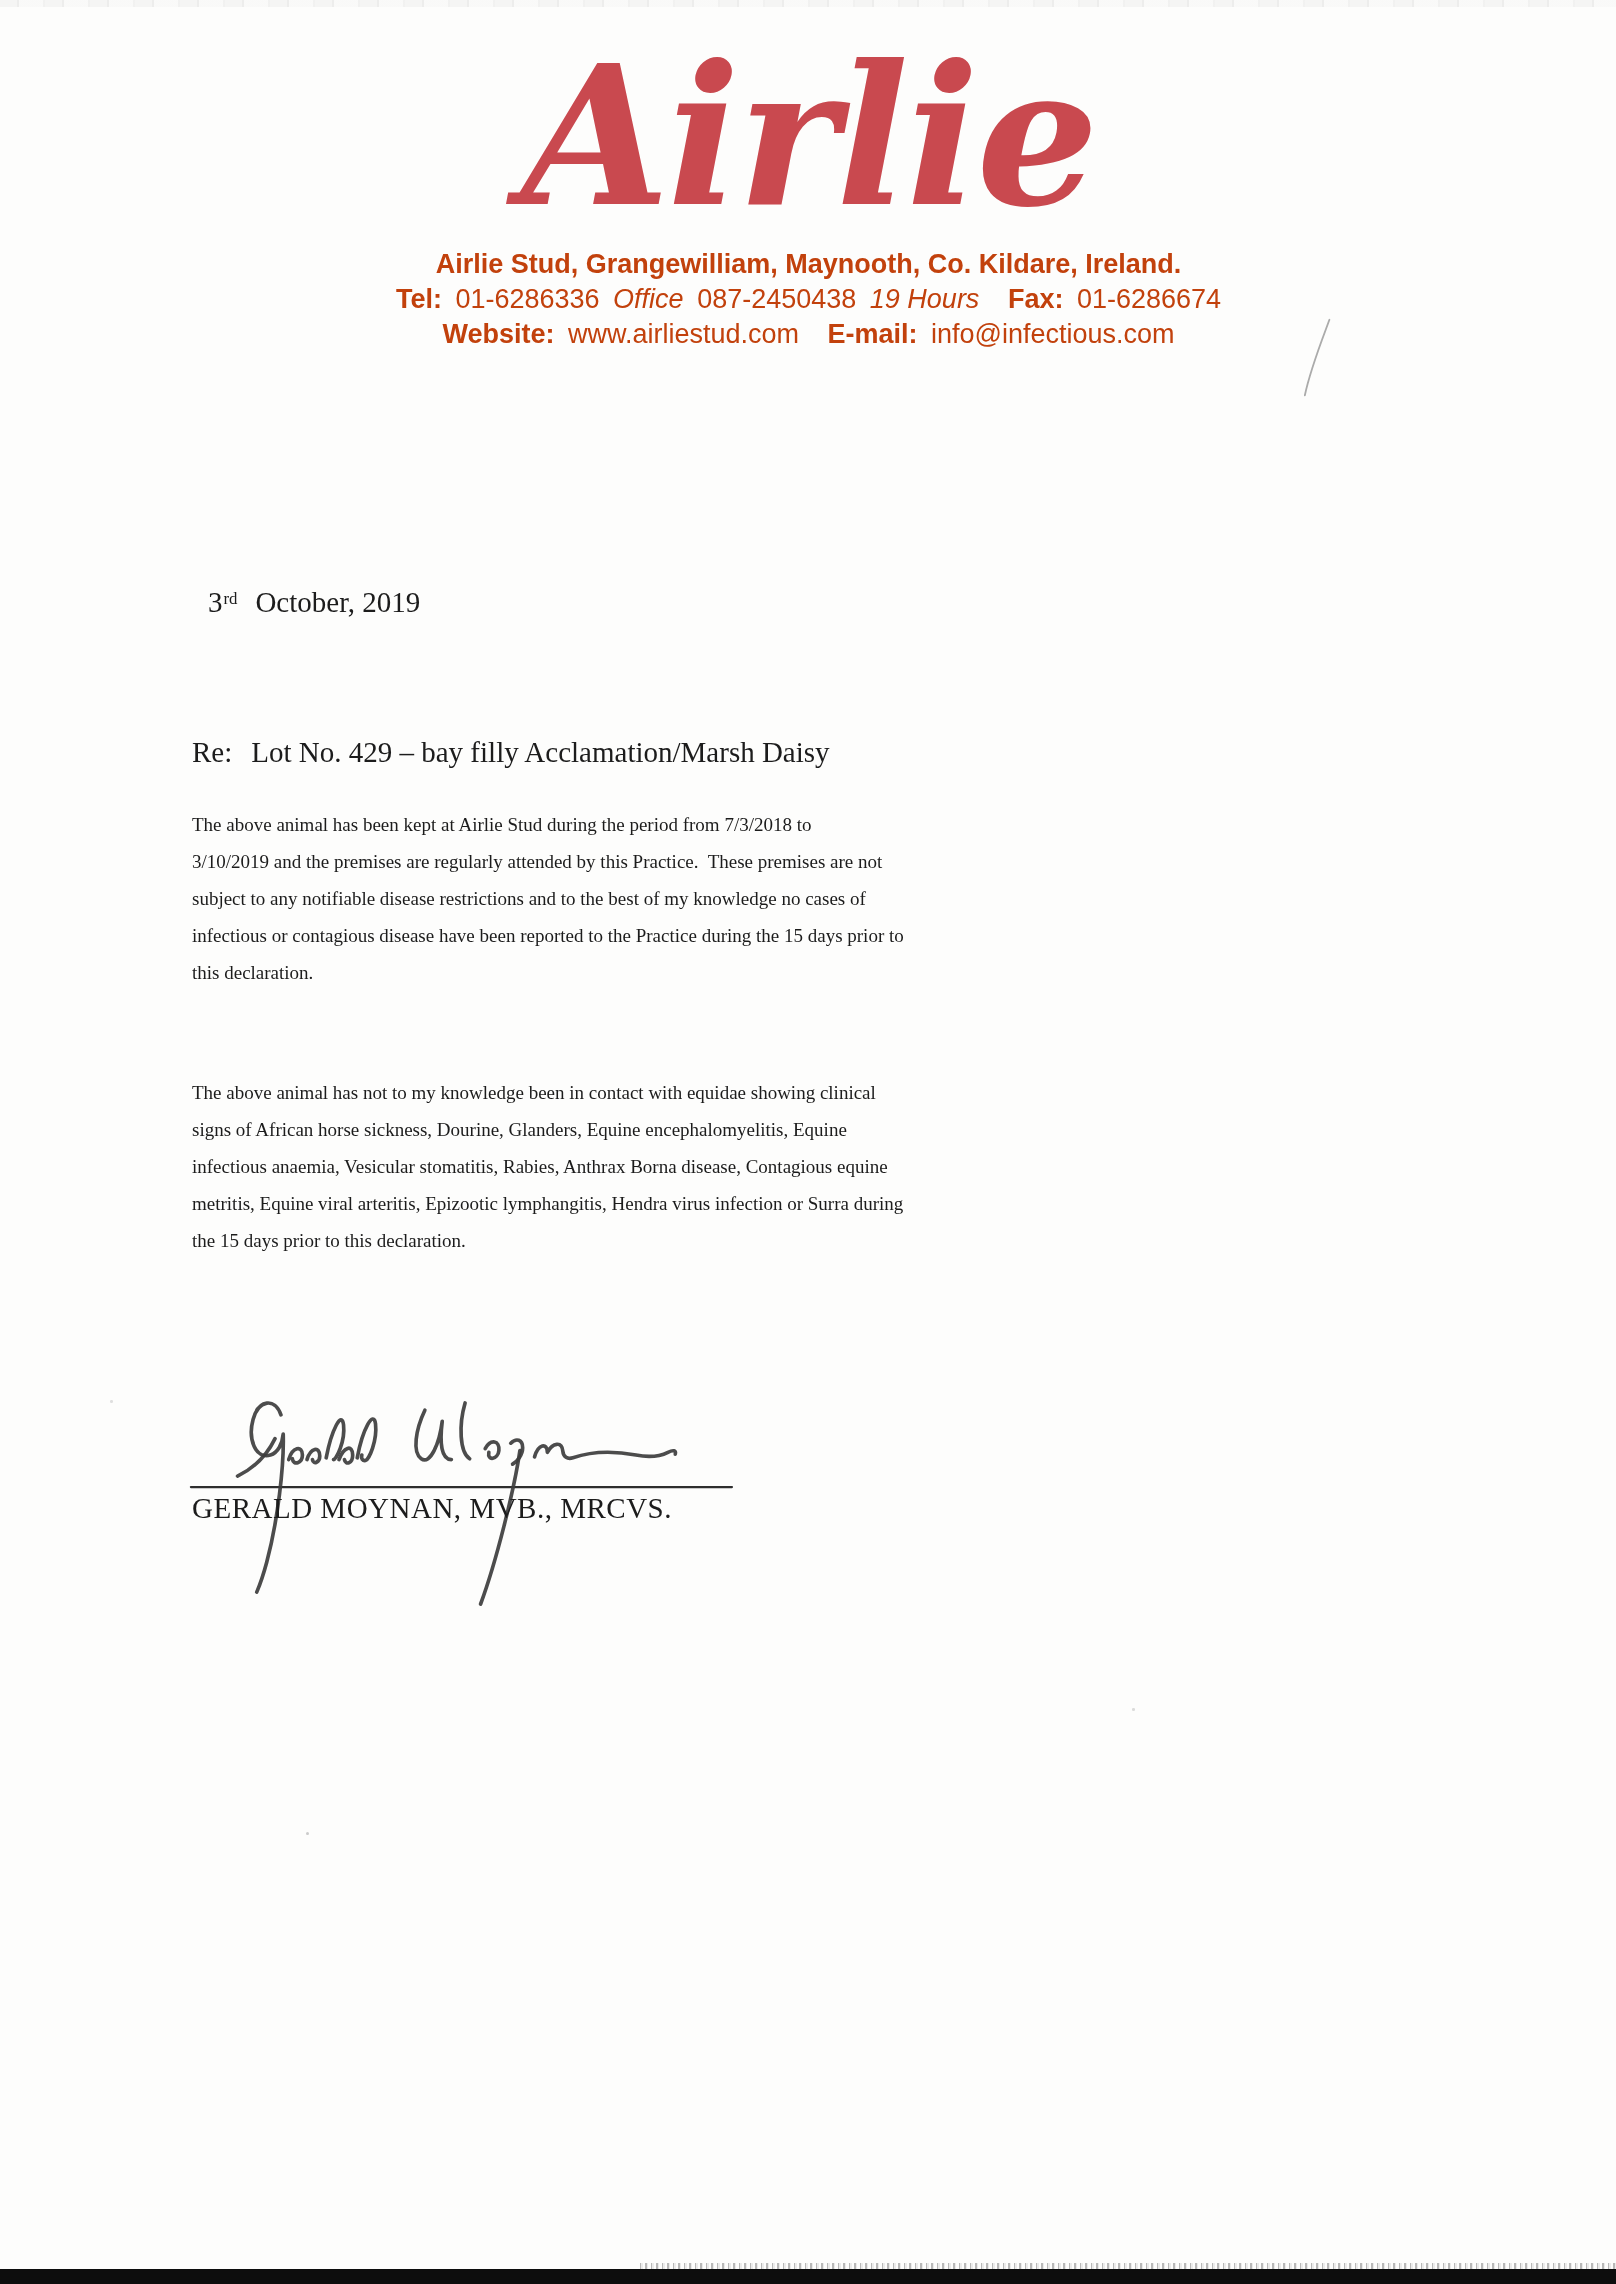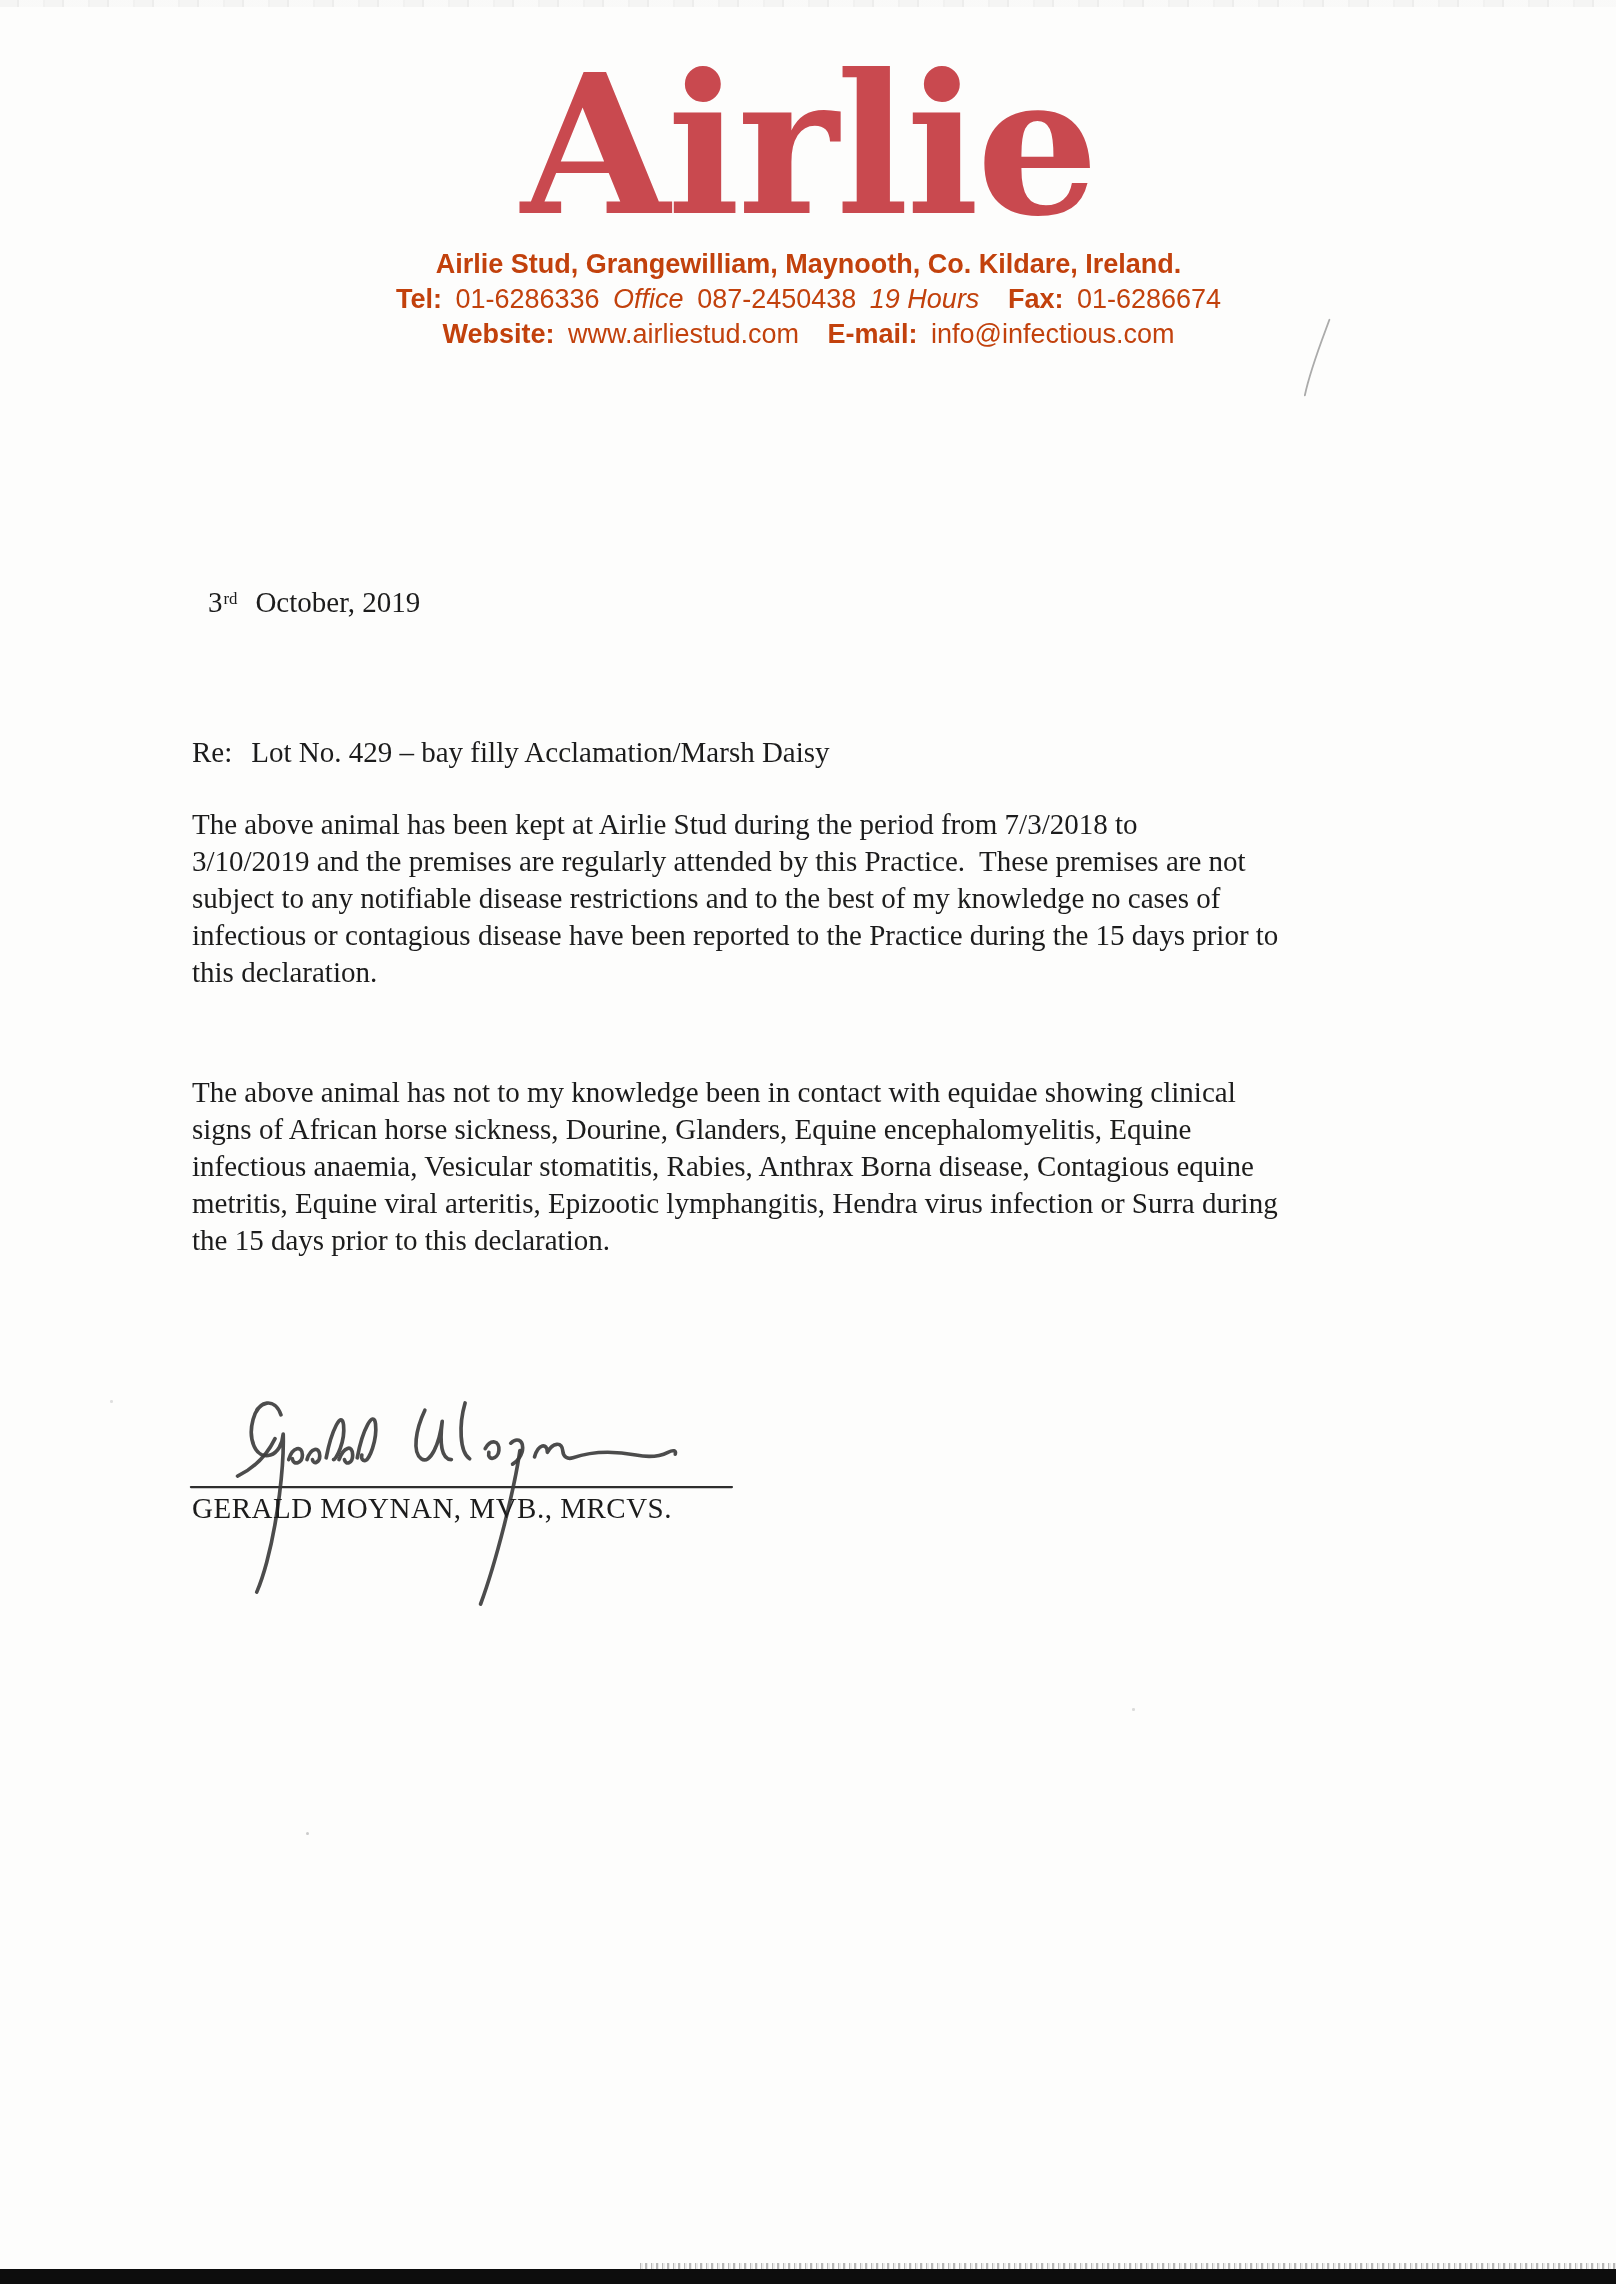--- a/index.html
+++ b/index.html
@@ -34,24 +34,24 @@
     opacity: .55;
   }
   .speck { position: absolute; background: #9a9a9a; border-radius: 50%; opacity: .5; }
   .speck.s1 { left: 306px;  top: 1832px; width: 3.2px;  height: 3.2px; }
   .speck.s2 { left: 1132px; top: 1708px; width: 2.7px;  height: 2.7px; opacity: .35; }
   .speck.s3 { left: 110px;  top: 1400px; width: 2.7px;  height: 2.7px; opacity: .3; }
   .scan-slash { position: absolute; left: 1300px; top: 317px; width: 37px; height: 82px; overflow: visible; }
 
   
   .logo {
-    position: absolute; top: 50px; left: 0; width: 100%;
+    position: absolute; top: 41px; left: 0; width: 100%;
     text-align: center;
     font-family: "DejaVu Serif", serif;
-    font-weight: 700;
+    font-style: italic; font-weight: 700;
     font-size: 192px; line-height: 1;
     letter-spacing: -2.7px;
     color: var(--brand-color, #c9494f);
   }
   .letterhead {
     position: absolute; top: 247px; left: 0; width: 100%;
     text-align: center;
     font-family: "Liberation Sans", sans-serif;
     font-size: 27px; line-height: 35px;
     color: #c2410c;
@@ -73,21 +73,21 @@
   .date-rest { margin-left: 18px; }
 
   .re-line {
     position: absolute; left: 192px; top: 736px;
     font-size: 29px; line-height: 1.15;
   }
   .re-label { margin-right: 19px; }
 
   .para {
     position: absolute; left: 192px; width: 1325px;
-    font-size: 29px; line-height: 37px;
+    font-size: 19px; line-height: 37px;
     white-space: pre-wrap;
   }
   .para-1 { top: 806px; }
   .para-2 { top: 1074px; }
 
   
   .signature {
     position: absolute; left: 169px; top: 1370px;
     width: 594px; height: 256px; overflow: visible;
     pointer-events: none;

